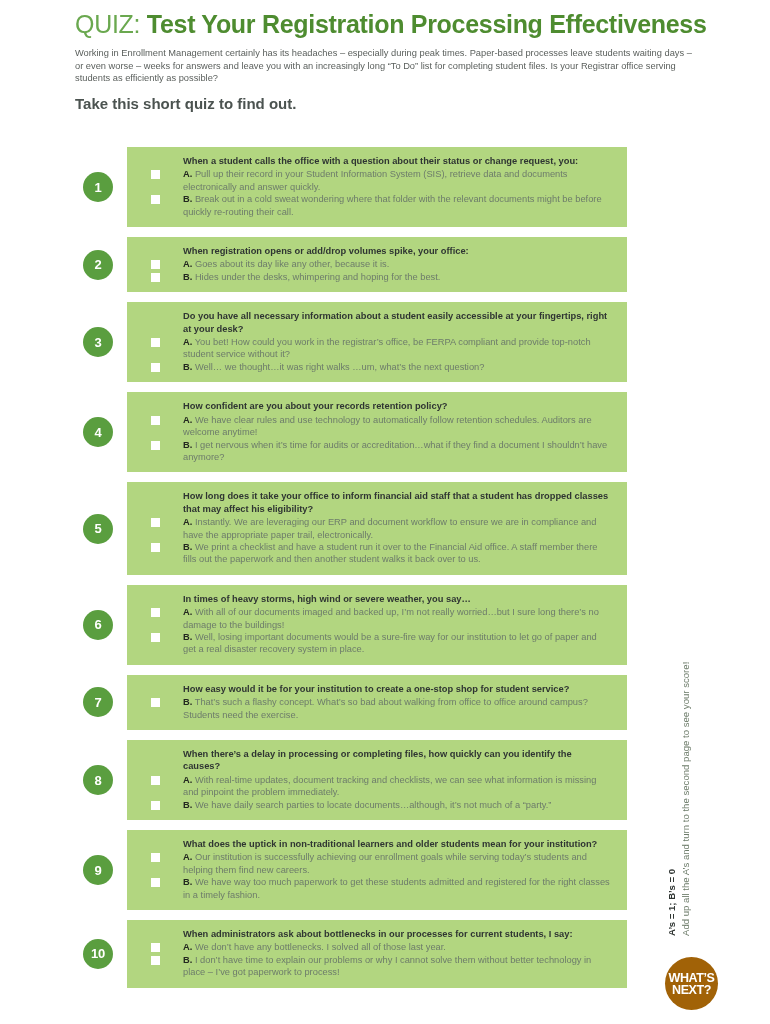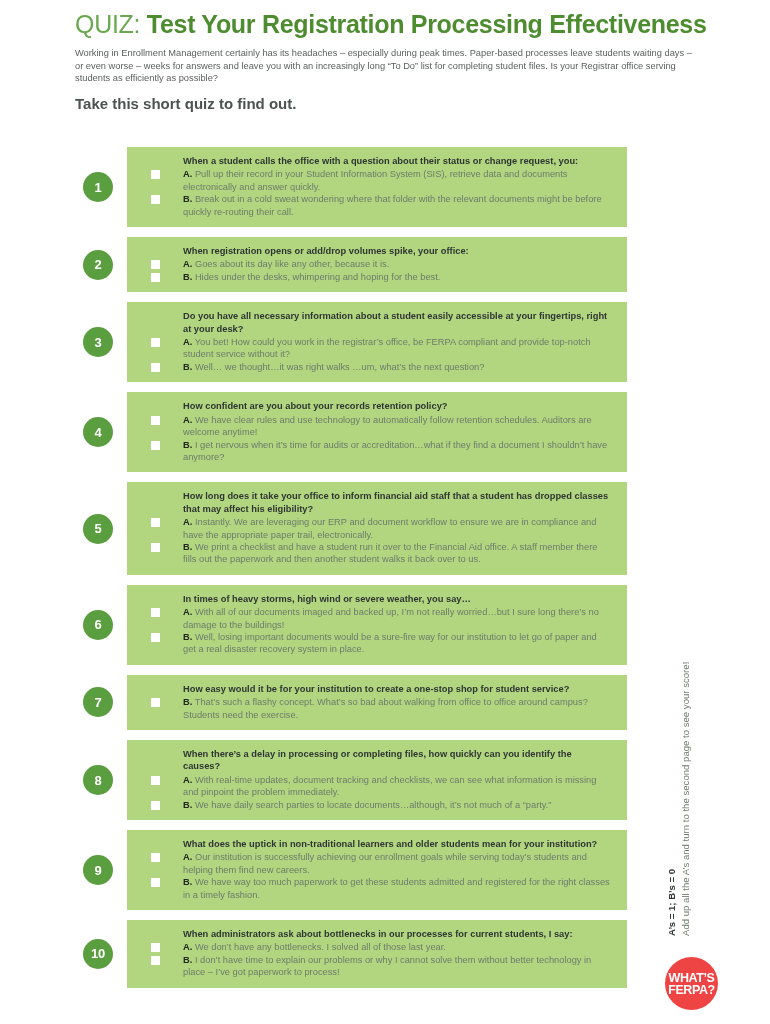--- a/index.html
+++ b/index.html
@@ -160,21 +160,21 @@
     color: #6d7c6a;
     line-height: 13px;
   }
   .whats-next {
     position: absolute;
     left: 23px;
     bottom: 14px;
     width: 53px;
     height: 53px;
     border-radius: 50%;
-    background: #ef4444;
+    background: #a16207;
     color: #ffffff;
     display: flex;
     flex-direction: column;
     align-items: center;
     justify-content: center;
     text-align: center;
     line-height: 12px;
     cursor: pointer;
   }
   .whats-next span {
@@ -367,17 +367,17 @@
 
   </div>
 
   <div class="sidebar">
     <div class="score-note">
       <span class="score-key">A’s = 1; B’s = 0</span>
       <span class="score-line">Add up all the A’s and turn to the second page to see your score!</span>
     </div>
     <div class="whats-next">
       <span>WHAT’S</span>
-      <span>FERPA?</span>
+      <span>NEXT?</span>
     </div>
   </div>
 
 </div>
 
 </body></html>

